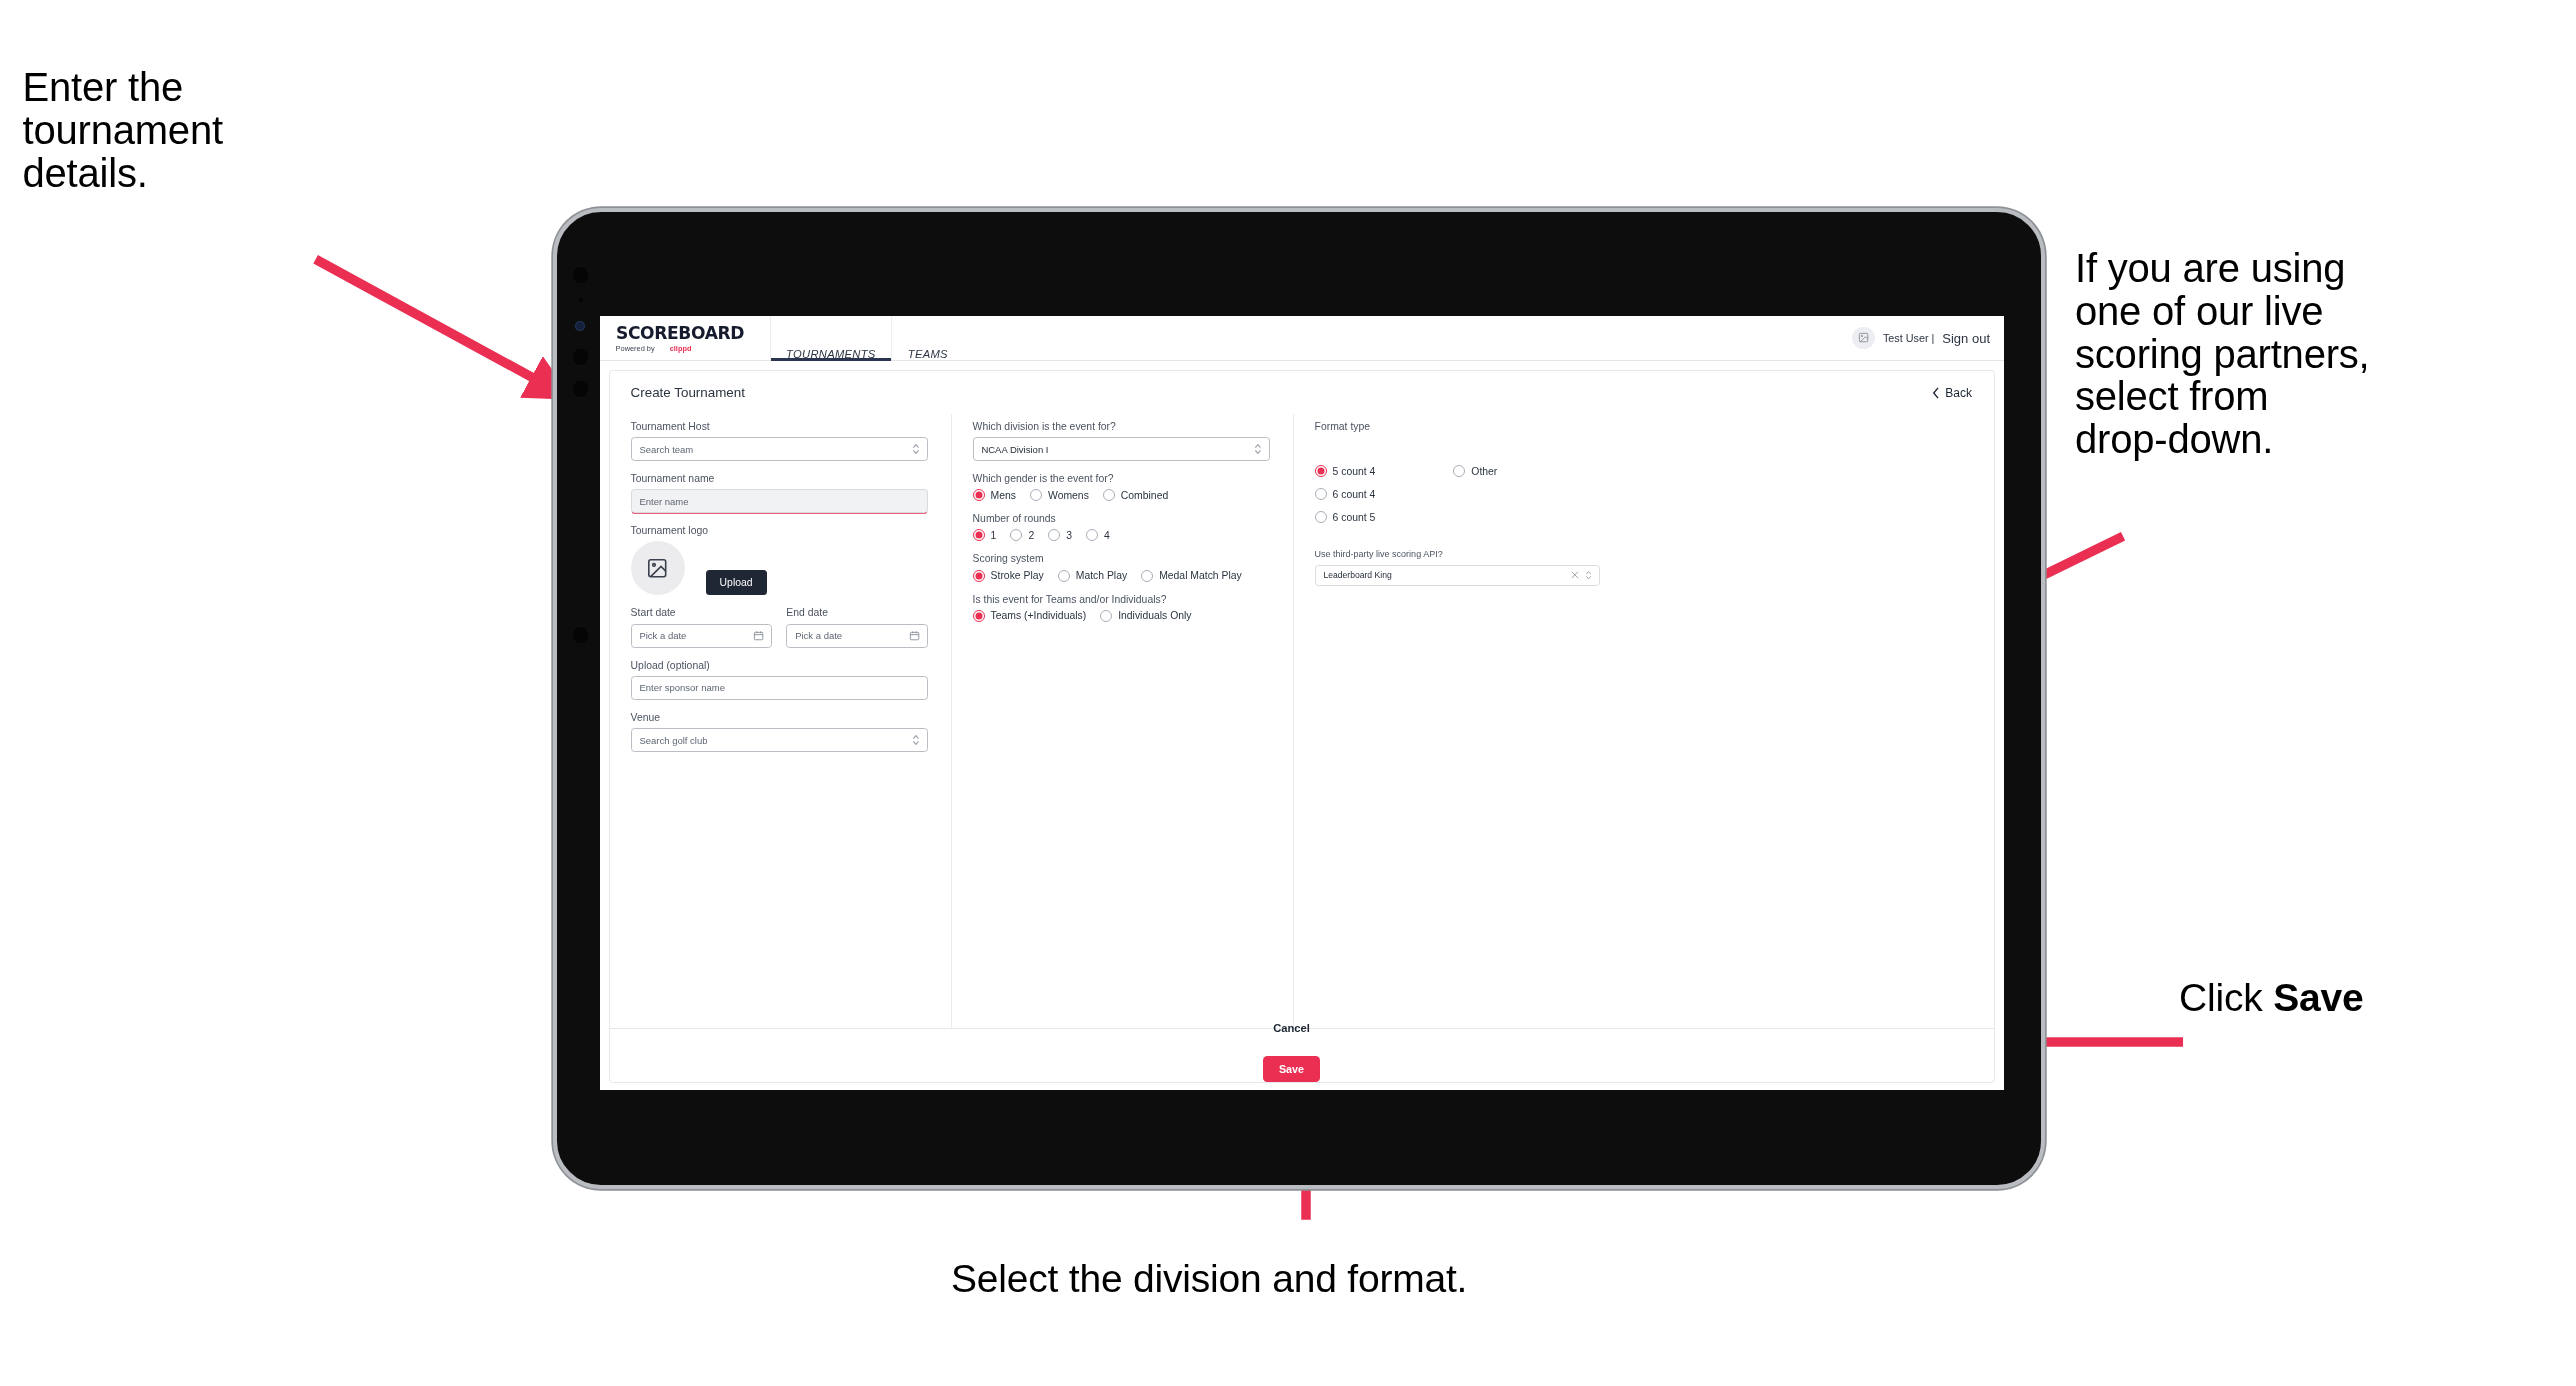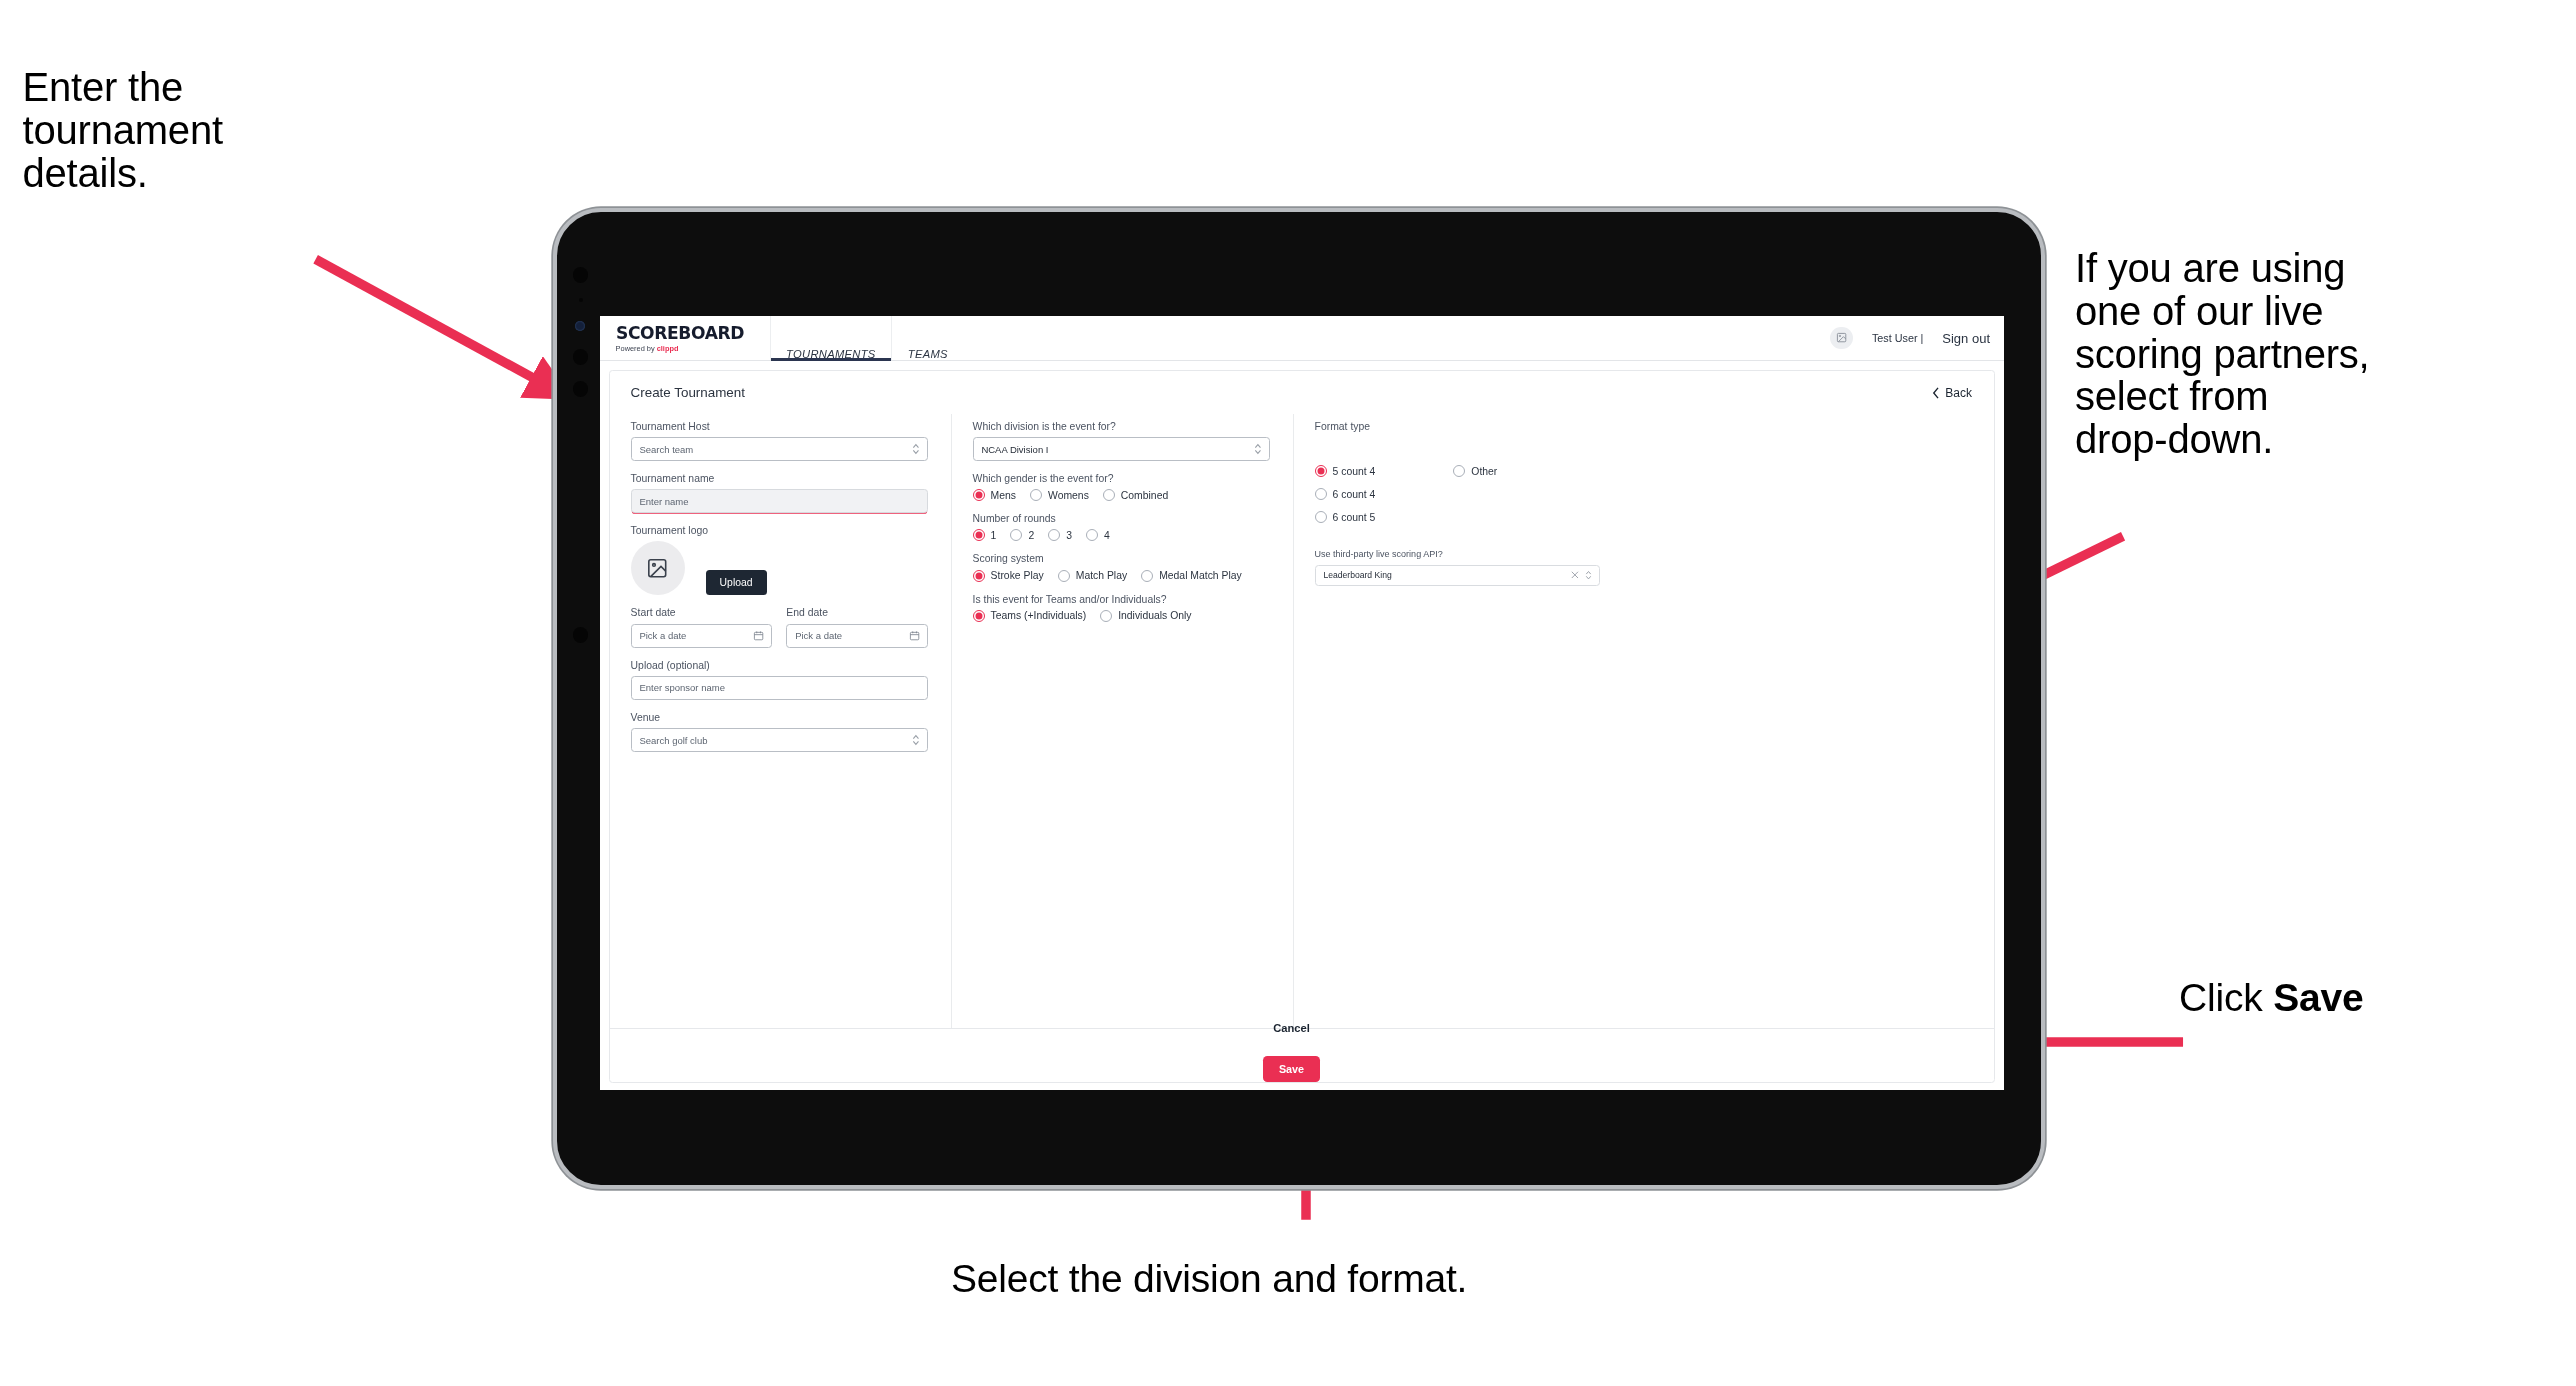--- a/index.html
+++ b/index.html
@@ -59,35 +59,35 @@
   #logo-wrap { display: flex; flex-direction: column; justify-content: center;
                padding: 0 19px 0 15.6px; }
   .logo-main {
     font-family: "DejaVu Sans", sans-serif;
     font-weight: 700; font-size: 18px; letter-spacing: -0.4px;
     color: #161c2d; line-height: 1;
     transform: scaleX(0.95);
     transform-origin: left center;
   }
   .logo-sub { font-size: 7.4px; color:#3c4250; margin-top: 2.6px; line-height:1; }
-  .logo-sub .brand { color: #ea2f53; font-weight: 700; }
+  .logo-sub .brand { color: #ea2f53; font-weight: 700; margin-left: 13px; }
 
   .tab {
     display:flex; align-items:flex-end; padding: 0 15.6px;
     font-size: 11.2px; letter-spacing: 0.3px; color: #2b3442;
     border-left: 0.9px solid #eceef0;
     position: relative; cursor: pointer; font-style: italic;
   }
   .tab:last-of-type { border-right: 0.9px solid #eceef0; }
   .tab.active::after {
     content:""; position:absolute; left:0; right:0; bottom:-0.9px; height:2.6px;
     background:#2b3550;
   }
   #topbar-spacer { flex: 1; }
-  #user-area { display:flex; align-items:center; gap:19px; padding-right: 14px; }
+  #user-area { display:flex; align-items:center; gap:8px; padding-right: 14px; }
   .avatar {
     width: 22.5px; height:22.5px; border-radius:50%; background:#eceef1;
     display:flex; align-items:center; justify-content:center;
   }
   .user-txt { font-size: 10.8px; color:#2b3442; }
   .signout  { font-size: 13px; color:#2b3442; cursor:pointer; }
 
   
   #card {
     position:absolute; left: 8.6px; top: 54px; right: 8.6px; bottom: 7px;

